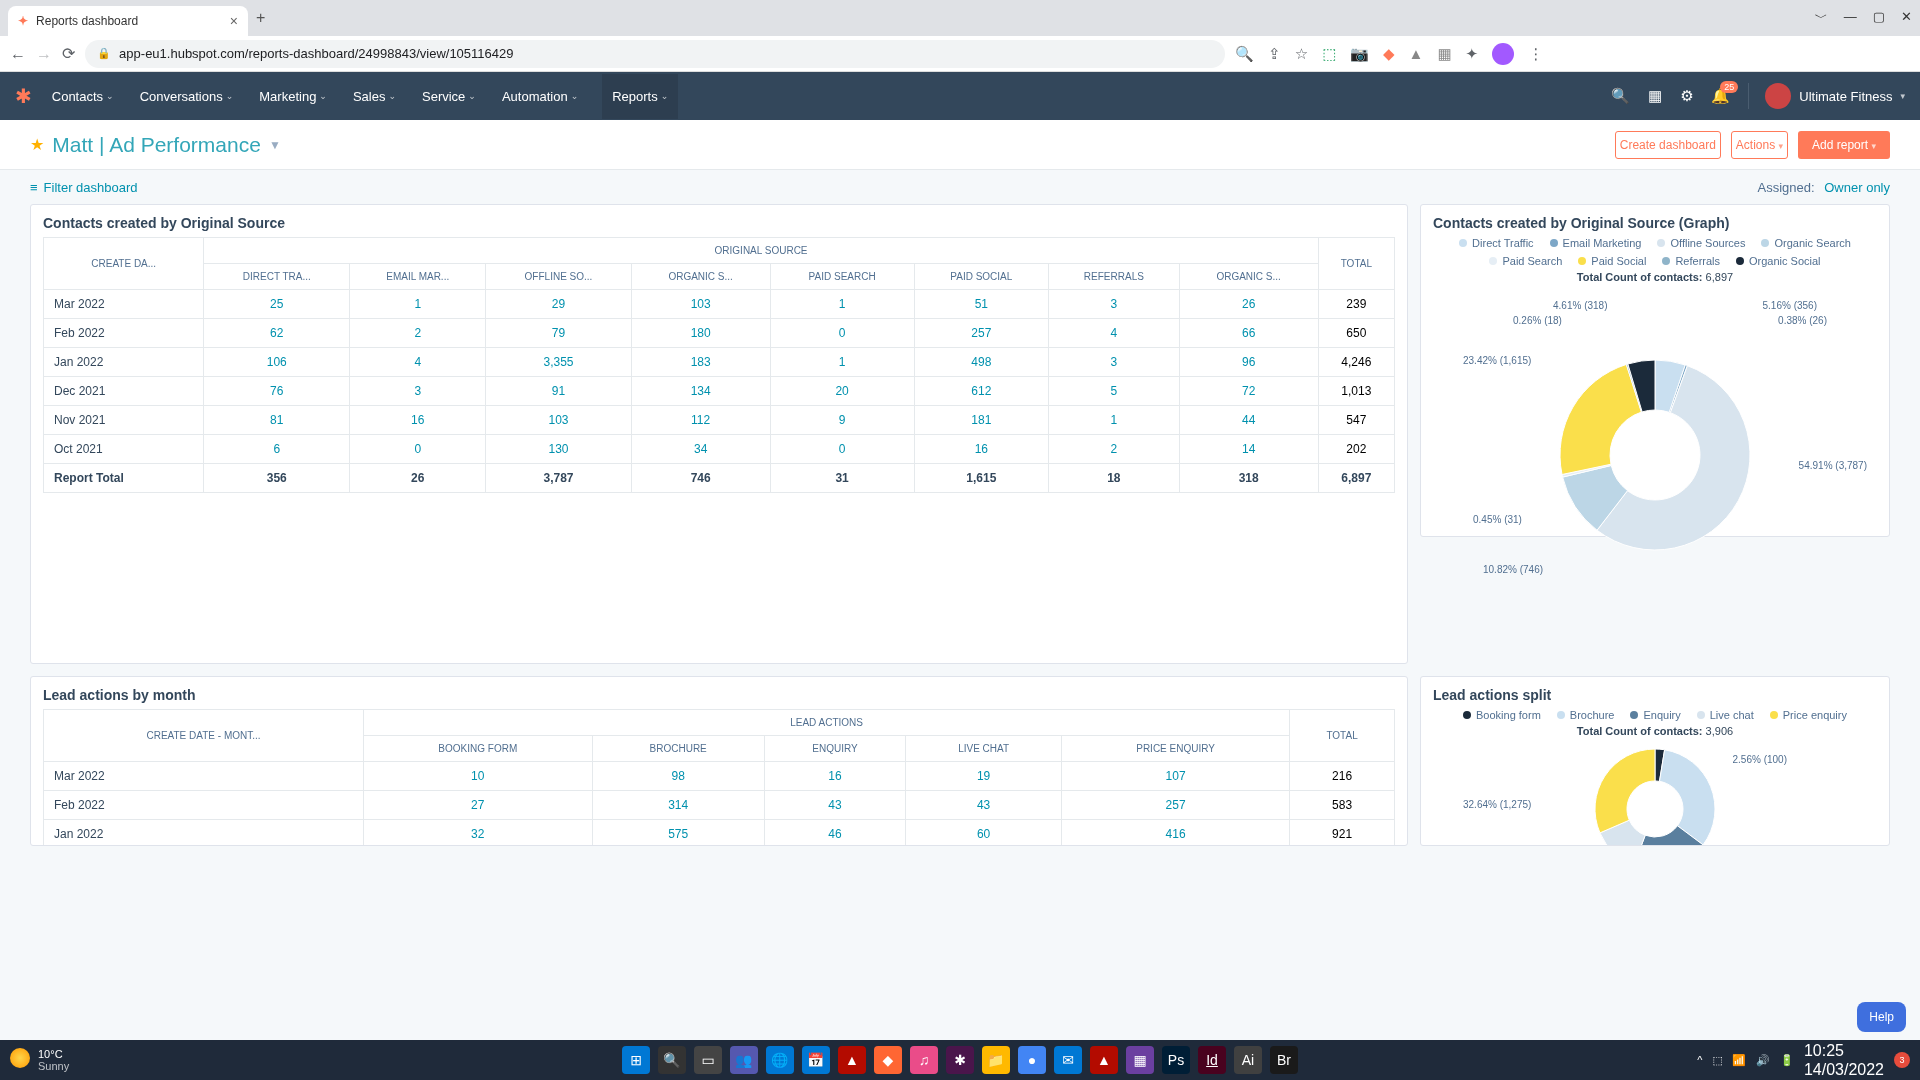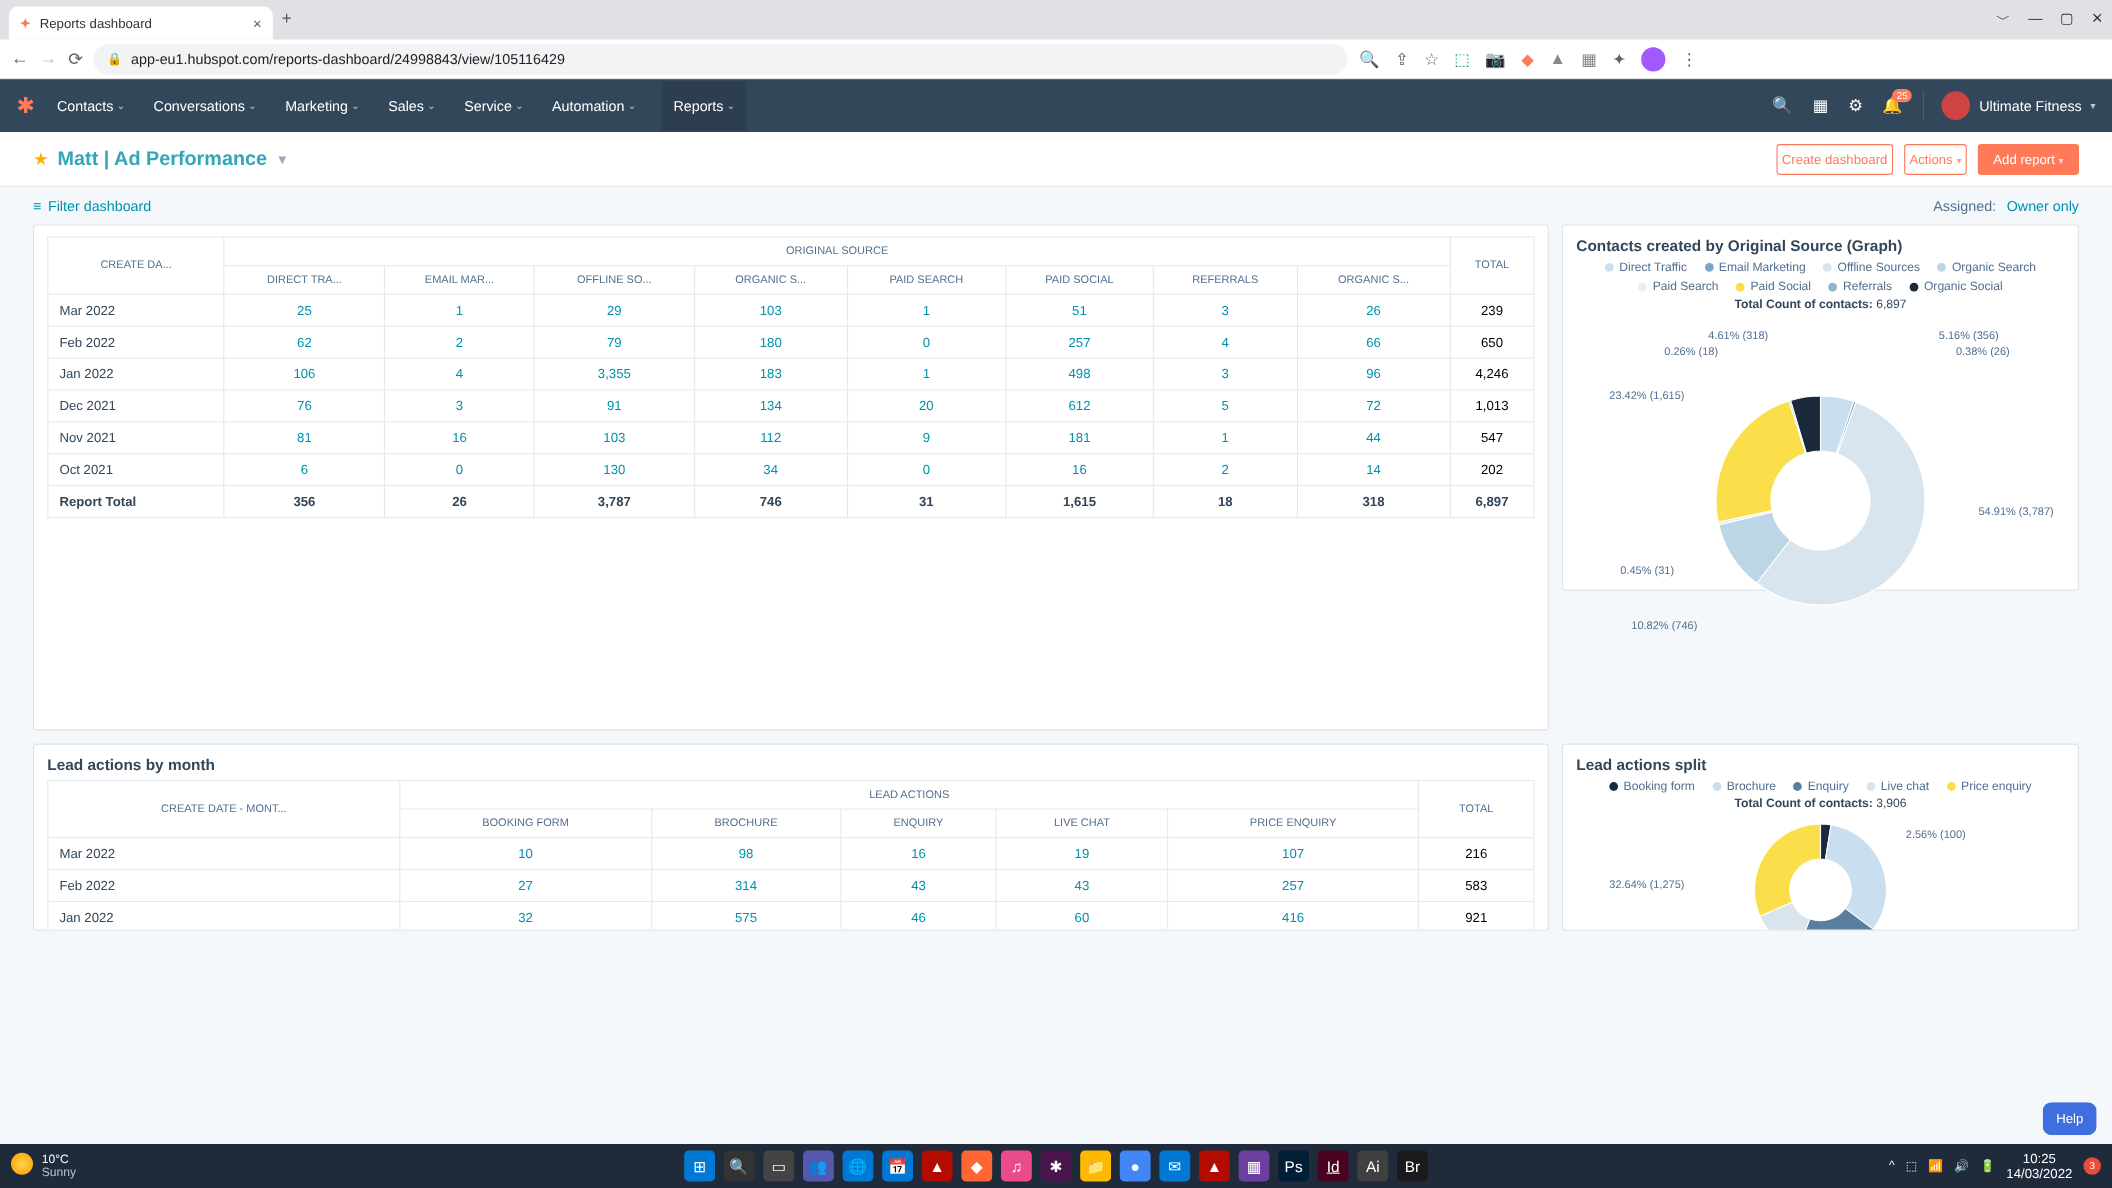--- a/index.html
+++ b/index.html
@@ -28,21 +28,21 @@
 .caret{font-size:9px;opacity:.7}
 .hs-right{margin-left:auto;display:flex;align-items:center;gap:18px}
 .hs-right .ico{cursor:pointer;font-size:15px}
 .notif{position:relative}
 .notif .badge{position:absolute;top:-6px;right:-8px;background:#ff7a59;color:#fff;border-radius:8px;font-size:9px;padding:1px 4px}
 .hs-account{display:flex;align-items:center;gap:8px;border-left:1px solid #4a5d70;padding-left:16px;cursor:pointer}
 .hs-account .av{width:26px;height:26px;border-radius:50%;background:#c44}
 
 .page-head{background:#fff;height:50px;display:flex;align-items:center;padding:0 30px;border-bottom:1px solid #e5e9ec}
 .star{color:#ffb100;font-size:16px;margin-right:8px}
-.page-title{color:#33a6b8;font-size:18px;font-weight:700}
+.page-title{color:#33a6b8;font-size:21px;font-weight:400}
 .title-caret{color:#99acc2;margin-left:8px;font-size:12px}
 .head-actions{margin-left:auto;display:flex;gap:10px}
 .btn-outline{border:1px solid #ff7a59;color:#ff7a59;background:#fff;padding:6px 4px;border-radius:3px;font-size:12px;cursor:pointer}
 .btn-primary{background:#ff7a59;color:#fff;border:none;padding:6px 14px;border-radius:3px;font-size:12px;cursor:pointer}
 
 .filter-row{height:34px;display:flex;align-items:center;padding:0 30px;font-size:13px}
 .filter-link{color:#0091ae;cursor:pointer;display:flex;align-items:center;gap:6px}
 .assigned{margin-left:auto;color:#516f90}
 .assigned a{color:#0091ae;margin-left:6px;cursor:pointer}
 
@@ -66,21 +66,21 @@
 .lbl{position:absolute;font-size:10px;color:#516f90;white-space:nowrap}
 
 .help-btn{position:fixed;right:14px;bottom:48px;background:#3f6fde;color:#fff;padding:8px 12px;border-radius:8px;font-size:12px;cursor:pointer}
 
 .taskbar{position:fixed;bottom:0;left:0;right:0;height:40px;background:#1f2a3a;display:flex;align-items:center;padding:0 10px;color:#fff;font-size:11px}
 .weather{display:flex;align-items:flex-start;gap:8px}
 .weather .sun{width:20px;height:20px;border-radius:50%;background:radial-gradient(circle,#ffd54a,#ff9800)}
 .tb-center{position:absolute;left:50%;transform:translateX(-50%);display:flex;gap:8px}
 .tb-ico{width:28px;height:28px;border-radius:4px;display:flex;align-items:center;justify-content:center;font-size:14px;color:#fff}
 .tb-right{margin-left:auto;display:flex;align-items:center;gap:10px}
-.clock{text-align:center;font-size:12px;line-height:1.2}
+.clock{text-align:left;font-size:16px;line-height:1.2}
 .tray-dot{width:16px;height:16px;border-radius:50%;background:#e74c3c;font-size:9px;display:flex;align-items:center;justify-content:center}
 </style>
 </head>
 <body>
 
 <div class="browser-top">
   <div class="tab">
     <span class="favicon">✦</span>
     <span>Reports dashboard</span>
     <span class="close">×</span>
@@ -158,20 +158,21 @@
   </span>
   <span class="assigned">
     <span>Assigned:</span>
     <a>Owner only</a>
   </span>
 </div>
 
 <div class="dash">
 
   <div class="card" style="height:460px">
+    <h3>Contacts created by Original Source</h3>
     <table>
       <thead>
         <tr>
           <th rowspan="2">CREATE DA...</th>
           <th colspan="8">ORIGINAL SOURCE</th>
           <th rowspan="2">TOTAL</th>
         </tr>
         <tr id="c1-cols">
             <th>DIRECT TRA...</th>
             <th>EMAIL MAR...</th>

